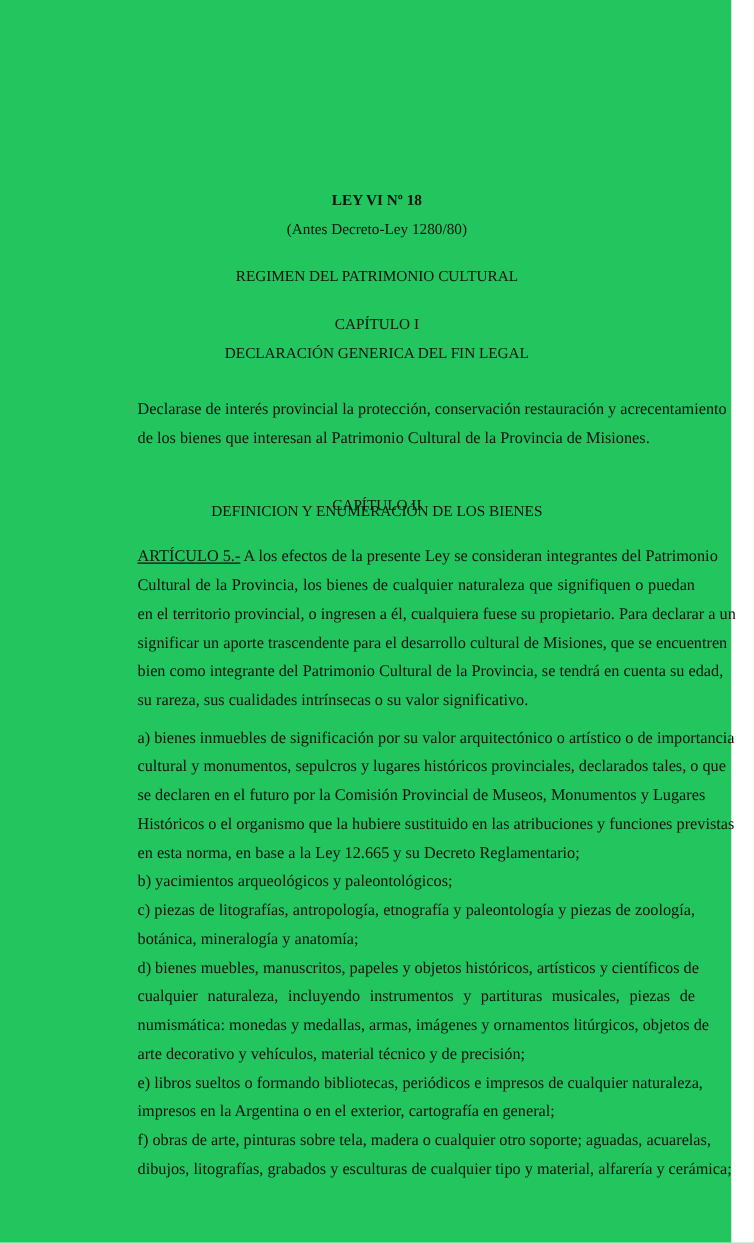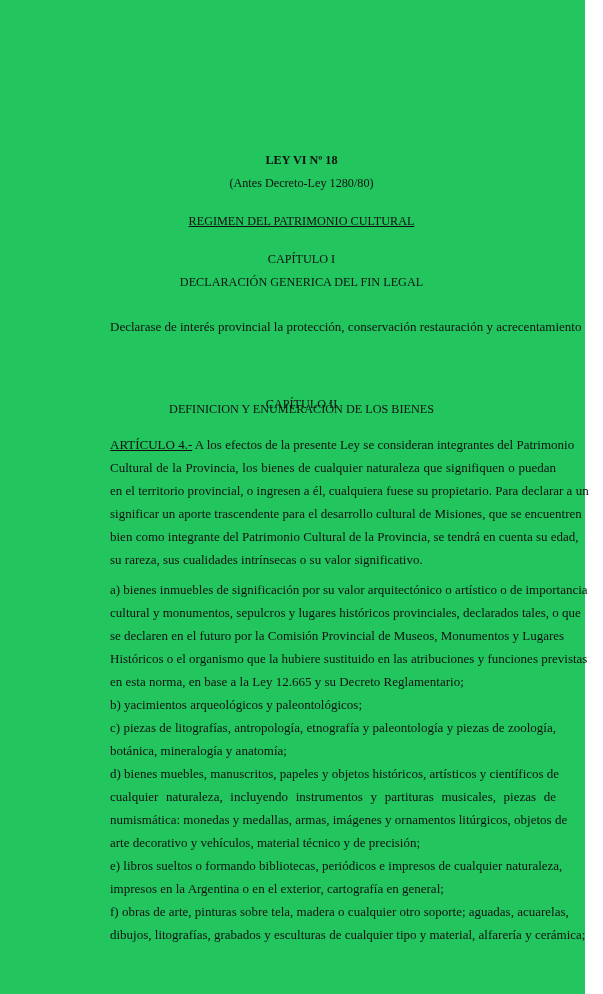--- a/index.html
+++ b/index.html
@@ -53,34 +53,35 @@
     }
     .u { text-decoration: underline; }
   </style>
 </head>
 <body>
 
 <div class="page">
 
   <div class="center bold" style="top:152px;">LEY VI Nº 18</div>
   <div class="center" style="top:175px;">(Antes Decreto-Ley 1280/80)</div>
-  <div class="center" style="top:213px;text-decoration:underline;">REGIMEN DEL PATRIMONIO CULTURAL</div>
+  <div class="center" style="top:213px;">REGIMEN DEL PATRIMONIO CULTURAL</div>
 
   <div class="center" style="top:251px;">CAPÍTULO I</div>
   <div class="center" style="top:274px;">DECLARACIÓN GENERICA DEL FIN LEGAL</div>
 
   <div class="body-block" style="top:315px;">
     <span class="line">Declarase de interés provincial la protección, conservación restauración y acrecentamiento</span>
+    <span class="line last">de los bienes que interesan al Patrimonio Cultural de la Provincia de Misiones.</span>
   </div>
 
   <div class="center" style="top:396px;">CAPÍTULO II</div>
   <div class="center" style="top:401px;">DEFINICION Y ENUMERACIÓN DE LOS BIENES</div>
 
   <div class="body-block" style="top:433px;">
-    <span class="line"><span class="u">ARTÍCULO 4.-</span><span> A los efectos de la presente Ley se consideran integrantes del Patrimonio</span></span>
+    <span class="line"><span class="u">ARTÍCULO 5.-</span><span> A los efectos de la presente Ley se consideran integrantes del Patrimonio</span></span>
     <span class="line">Cultural de la Provincia, los bienes de cualquier naturaleza que signifiquen o puedan</span>
     <span class="line">en el territorio provincial, o ingresen a él, cualquiera fuese su propietario. Para declarar a un</span>
     <span class="line">significar un aporte trascendente para el desarrollo cultural de Misiones, que se encuentren</span>
     <span class="line">bien como integrante del Patrimonio Cultural de la Provincia, se tendrá en cuenta su edad,</span>
     <span class="line last">su rareza, sus cualidades intrínsecas o su valor significativo.</span>
   </div>
 
   <div class="body-block" style="top:578px;">
     <span class="line">a) bienes inmuebles de significación por su valor arquitectónico o artístico o de importancia</span>
     <span class="line">cultural y monumentos, sepulcros y lugares históricos provinciales, declarados tales, o que</span>

